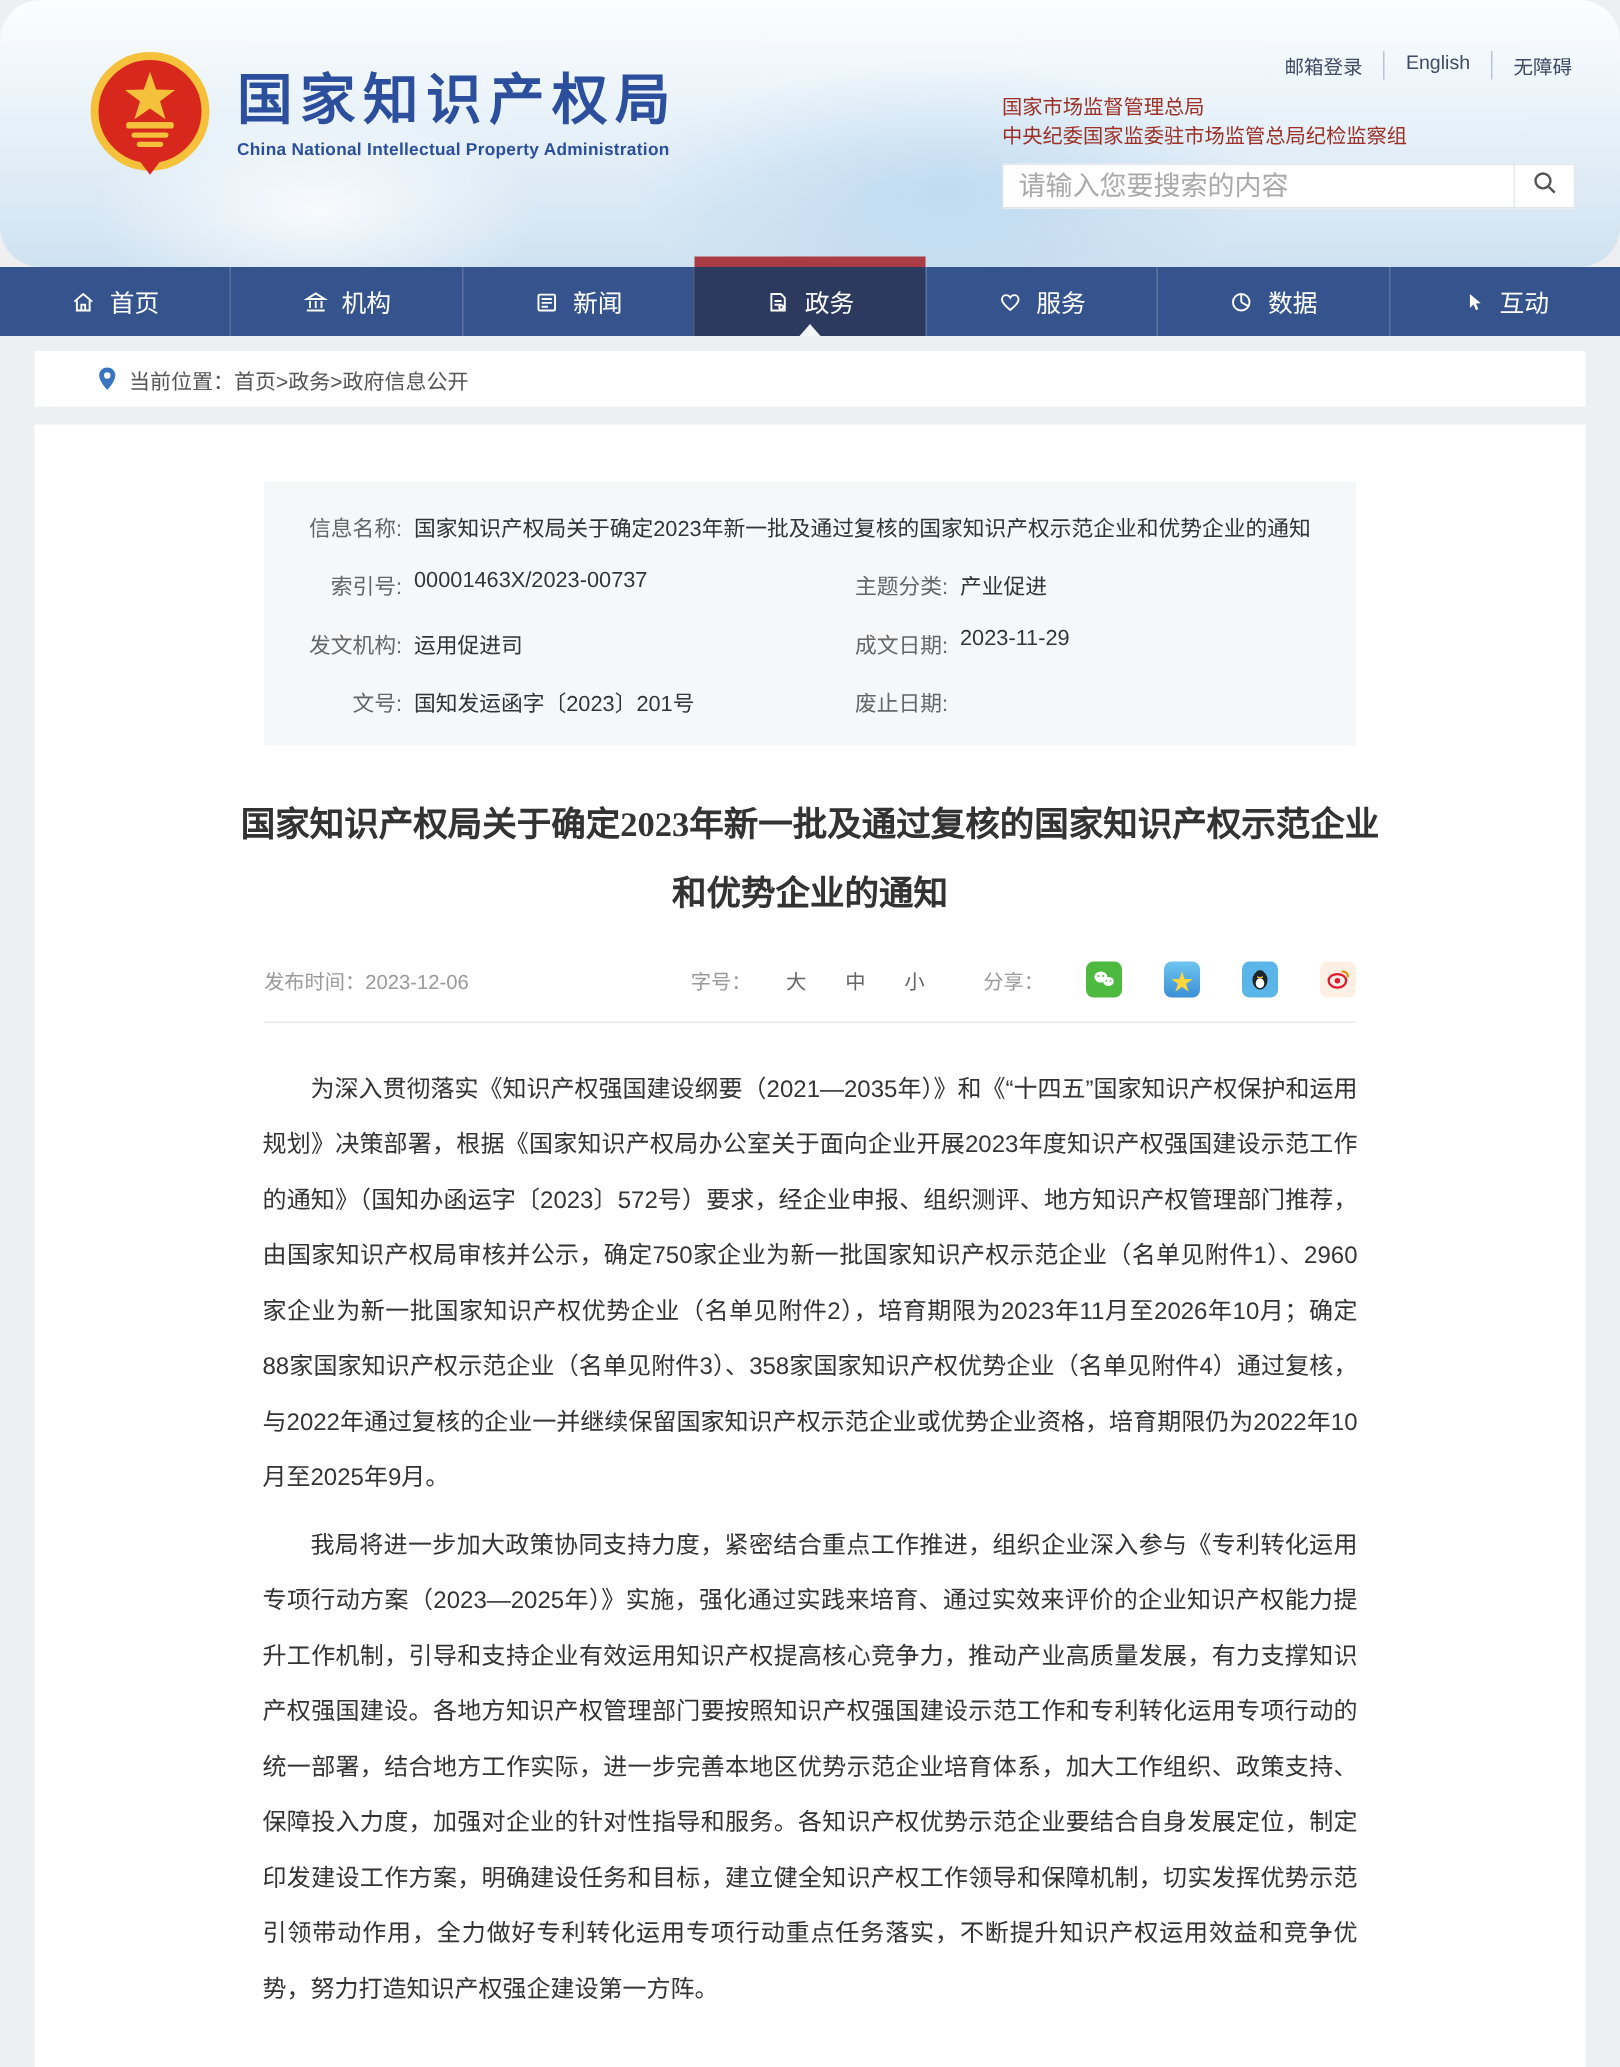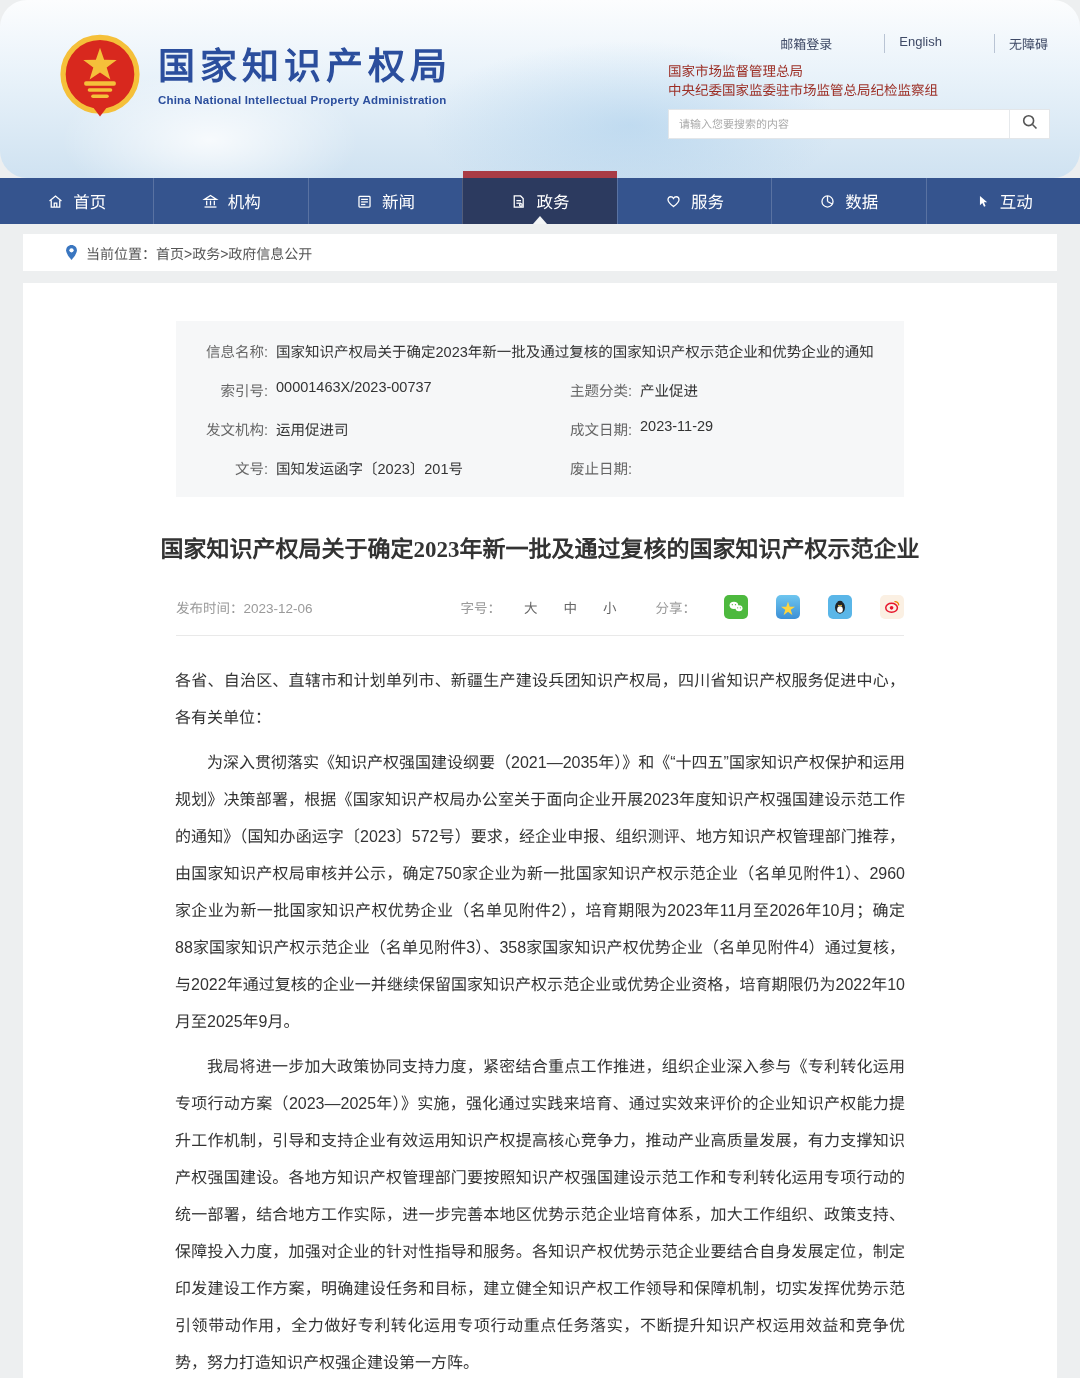--- a/index.html
+++ b/index.html
@@ -34,32 +34,32 @@
   }
   .brand { display:flex; align-items:center; gap:14px; margin-top: 30px; height: 92px; }
   .emblem { width: 88px; height: 88px; flex: 0 0 auto; }
   .site-name {
     font-size: 37px; font-weight: bold; color: #2b4e9d; letter-spacing: 5px; line-height: 40px;
   }
   .site-name-en {
     font-size: 11.5px; font-weight: bold; color: #2b4e9d; margin-top: 7px; letter-spacing: 0.2px;
   }
   .header-right { margin-top: 34px; width: 382px; flex: 0 0 auto; }
-  .top-links { display:flex; justify-content:flex-end; font-size: 13px; color:#3f4a66;gap:38px; }
+  .top-links { display:flex; justify-content:flex-end; font-size: 13px; color:#3f4a66; }
   .top-link { padding: 0 14px; cursor: pointer; }
   .top-link + .top-link { border-left: 1px solid #b9c4d4; }
   .top-link:last-child { padding-right: 2px; }
   .supervisor { margin-top: 9px; }
   .supervisor-link { display:block; font-size: 13.5px; line-height: 19px; color: #9c2f26; text-decoration: none; }
   .search-box {
     margin-top: 9px; height: 30px; background: #fff; border: 1px solid #e3e6e9;
     display: flex; align-items: stretch;
   }
   .search-input {
-    flex: 1; border: none; outline: none; padding: 0 10px; font-size: 11px; color: #b91c1c;
+    flex: 1; border: none; outline: none; padding: 0 10px; font-size: 18px; color: #b91c1c;
     font-family: "Liberation Sans", sans-serif; background: transparent;
   }
   .search-input::placeholder { color: #aaa; }
   .search-btn {
     width: 40px; display:flex; align-items:center; justify-content:center;
     border-left: 1px solid #e6e9ec; cursor: pointer; background: #fff;
   }
   
   .main-nav {
     height: 46px; background: #35548e; display: flex; position: relative; z-index: 3;
@@ -297,20 +297,21 @@
       </div>
       <div class="info-col">
         <span class="info-label">废止日期:</span>
         <span class="info-value"></span>
       </div>
     </div>
   </section>
 
   <h1 class="article-title">
     <div>国家知识产权局关于确定2023年新一批及通过复核的国家知识产权示范企业</div>
+    <div>和优势企业的通知</div>
   </h1>
 
   <div class="meta-row">
     <div class="meta-left">
       <span>发布时间：</span><span>2023-12-06</span>
     </div>
     <div class="meta-right">
       <span>字号：</span>
       <span class="font-size-opt">大</span>
       <span class="font-size-opt">中</span>
@@ -340,19 +341,18 @@
           <ellipse cx="11.5" cy="13" rx="7" ry="5.4" fill="none" stroke="#e6162d" stroke-width="1.8"></ellipse>
           <circle cx="11.5" cy="13" r="2.2" fill="#e6162d"></circle>
           <path d="M15.5 5.5 Q19.5 5.5 20 9.5" fill="none" stroke="#f08300" stroke-width="1.6" stroke-linecap="round"></path>
         </svg>
       </span>
     </div>
   </div>
   <div class="meta-divider"></div>
 
   <article class="article-body">
-    <p class="p-salutation">各省、自治区、直辖市和计划单列市、新疆生产建设兵团知识产权局，四川省知识产权服务促进中心，各有关单位：</p>
     <p class="p-indent">为深入贯彻落实《知识产权强国建设纲要（2021—2035年）》和《“十四五”国家知识产权保护和运用规划》决策部署，根据《国家知识产权局办公室关于面向企业开展2023年度知识产权强国建设示范工作的通知》（国知办函运字〔2023〕572号）要求，经企业申报、组织测评、地方知识产权管理部门推荐，由国家知识产权局审核并公示，确定750家企业为新一批国家知识产权示范企业（名单见附件1）、2960家企业为新一批国家知识产权优势企业（名单见附件2），培育期限为2023年11月至2026年10月；确定88家国家知识产权示范企业（名单见附件3）、358家国家知识产权优势企业（名单见附件4）通过复核，与2022年通过复核的企业一并继续保留国家知识产权示范企业或优势企业资格，培育期限仍为2022年10月至2025年9月。</p>
     <p class="p-indent">我局将进一步加大政策协同支持力度，紧密结合重点工作推进，组织企业深入参与《专利转化运用专项行动方案（2023—2025年）》实施，强化通过实践来培育、通过实效来评价的企业知识产权能力提升工作机制，引导和支持企业有效运用知识产权提高核心竞争力，推动产业高质量发展，有力支撑知识产权强国建设。各地方知识产权管理部门要按照知识产权强国建设示范工作和专利转化运用专项行动的统一部署，结合地方工作实际，进一步完善本地区优势示范企业培育体系，加大工作组织、政策支持、保障投入力度，加强对企业的针对性指导和服务。各知识产权优势示范企业要结合自身发展定位，制定印发建设工作方案，明确建设任务和目标，建立健全知识产权工作领导和保障机制，切实发挥优势示范引领带动作用，全力做好专利转化运用专项行动重点任务落实，不断提升知识产权运用效益和竞争优势，努力打造知识产权强企建设第一方阵。</p>
 
   </article>
 
 </main>
 
 </body></html>

